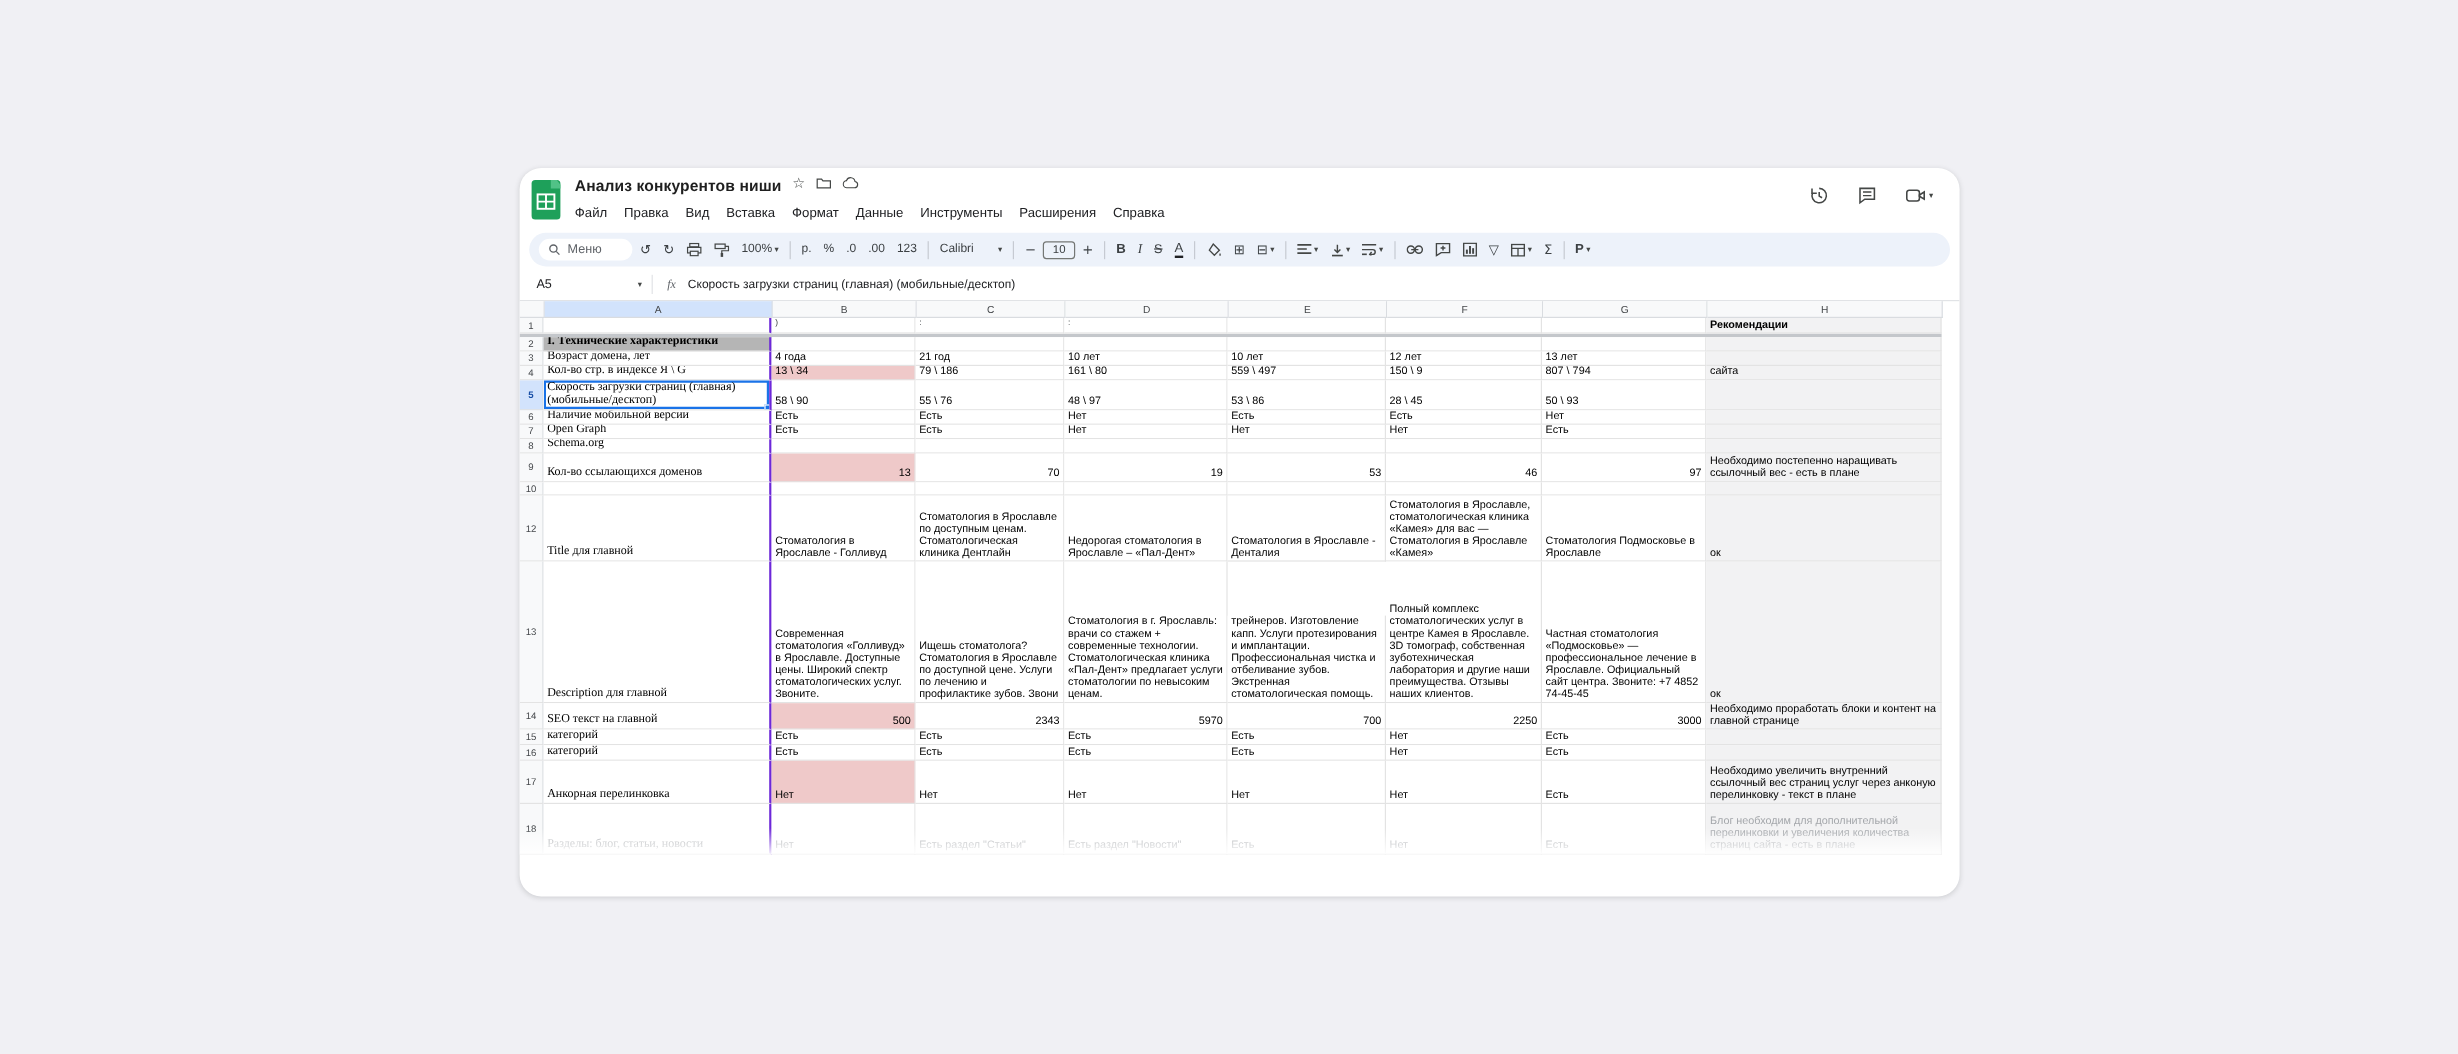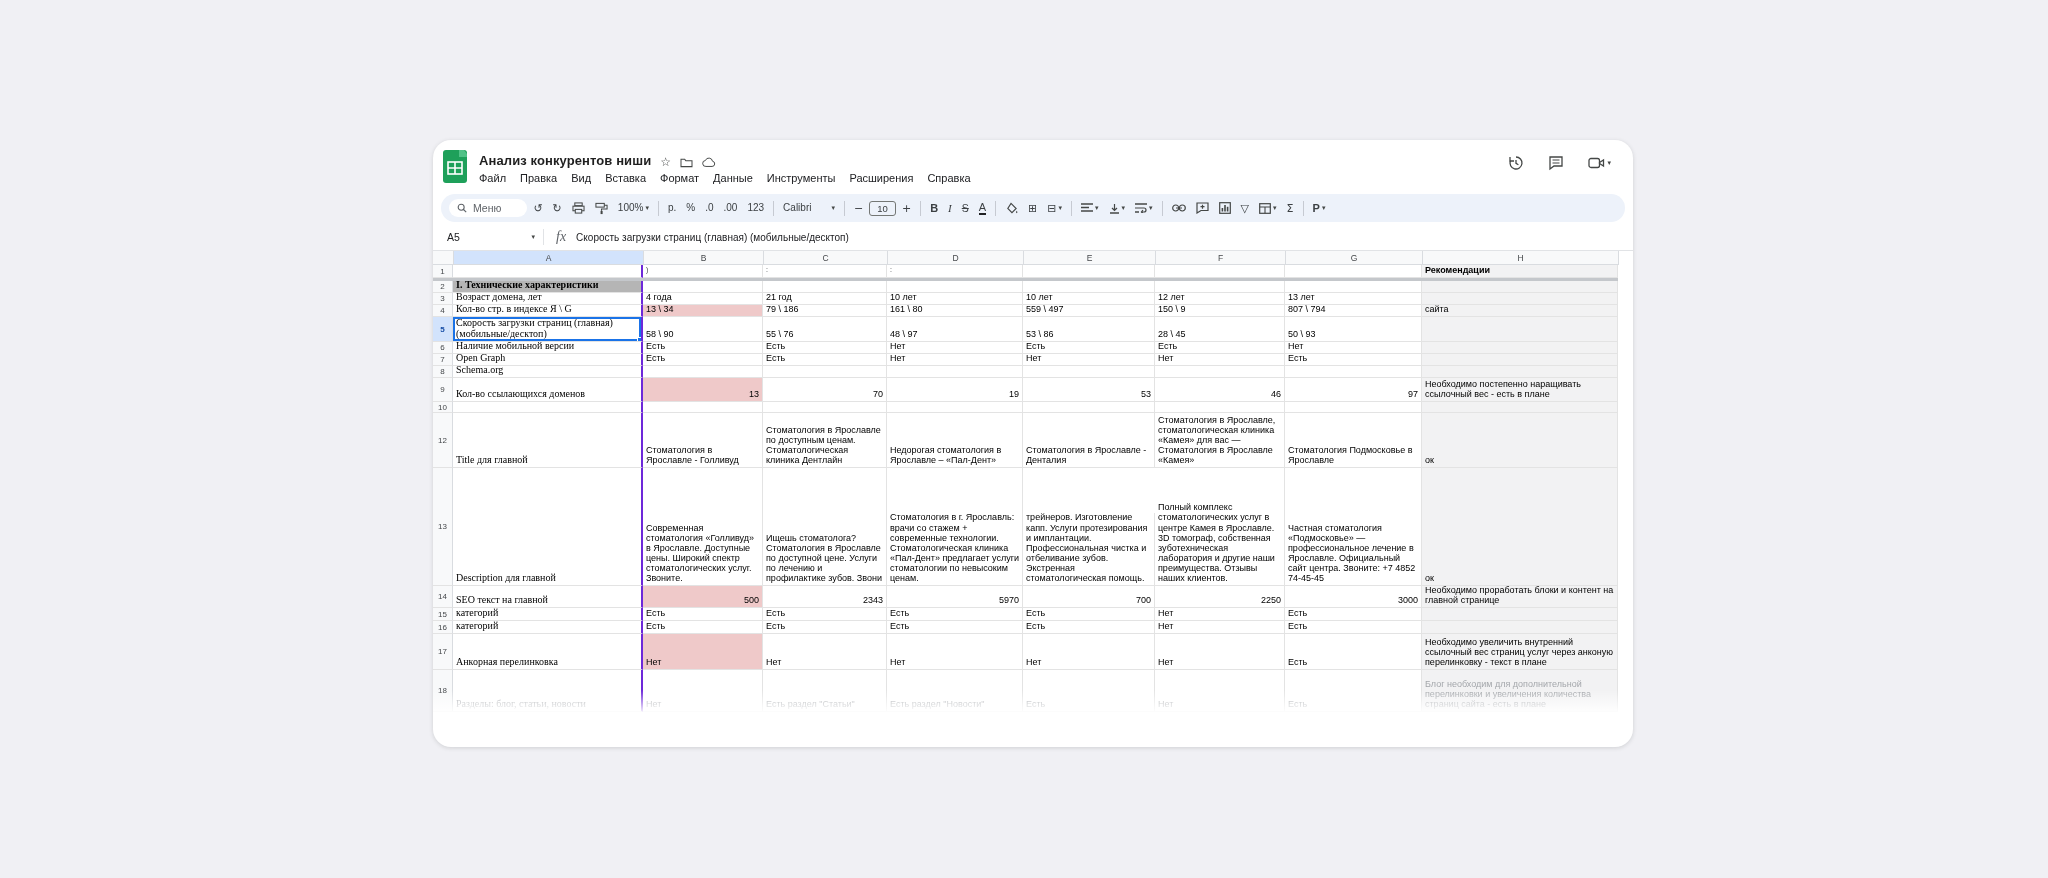--- a/index.html
+++ b/index.html
@@ -11,21 +11,21 @@
   }
   .window{
     position:absolute;left:433px;top:140px;width:1200px;height:607px;
     background:#fff;border-radius:18px;overflow:hidden;
     box-shadow:0 1px 4px rgba(60,64,67,.18);
   }
   
   .titlebar{position:relative;height:54px;}
   .logo{position:absolute;left:9px;top:9px;width:26px;height:35px;}
   .tb-main{margin-left:46px;padding-top:7px;}
-  .title-row{display:flex;align-items:flex-end;gap:9px;height:21px;}
+  .title-row{display:flex;align-items:flex-start;gap:9px;height:21px;}
   .doc-title{font-size:13px;font-weight:600;color:#1f1f1f;letter-spacing:.1px;}
   .t-ico{color:#444746;font-size:12px;line-height:1;display:flex;align-items:center;}
   .menu-row{display:flex;height:20px;align-items:center;margin-left:-7px;}
   .menu-item{font-size:11px;color:#202124;padding:2px 7px;border-radius:6px;cursor:default;}
   .top-icons{position:absolute;right:22px;top:15px;display:flex;align-items:center;gap:24px;color:#444746;}
   .top-icons .ico{display:flex;align-items:center;gap:2px;}
   
   .toolbar{
     margin:0 8px;height:28px;background:#edf2fa;border-radius:16px;
     display:flex;align-items:center;padding:0 8px;gap:2px;
@@ -39,21 +39,21 @@
   .size-box{border:1px solid #747775;border-radius:3px;padding:1px 7px;font-size:9.5px;background:#edf2fa;}
   .b-bold{font-weight:700;font-size:11px;}
   .b-italic{font-style:italic;font-family:"Liberation Serif",serif;font-size:11px;}
   .b-strike{text-decoration:line-through;font-size:10.5px;}
   .b-color{font-size:11px;border-bottom:2px solid #202124;padding-bottom:0;}
   svg.i{display:block;}
   
   .fbar{height:26px;display:flex;align-items:center;border-bottom:1px solid #e1e3e6;margin-top:2px;}
   .namebox{width:88px;display:flex;align-items:center;justify-content:space-between;padding:0 8px 0 14px;font-size:10.5px;color:#202124;}
   .fdiv{width:1px;height:16px;background:#e1e3e6;}
-  .fx{font-family:"Liberation Serif",serif;font-style:italic;color:#5f6368;font-size:14px;margin:0 10px 0 12px;}
+  .fx{font-family:"Liberation Serif",serif;font-style:italic;color:#5f6368;font-size:10px;margin:0 10px 0 12px;}
   .fvalue{font-size:10px;color:#202124;}
   
   .grid{position:relative;}
   .srow{display:flex;}
   .shead{height:14px;}
   .corner{width:20px;flex:none;background:#f8f9fa;border-right:1px solid #d9dce0;border-bottom:1px solid #d9dce0;}
   .colhead{flex:none;background:#f8f9fa;border-right:1px solid #d9dce0;border-bottom:1px solid #d9dce0;
     display:flex;align-items:center;justify-content:center;font-size:8.5px;color:#45484b;box-sizing:border-box;}
   .colhead.selhdr{background:#d2e3fc;}
   .gutter{width:20px;flex:none;background:#f8f9fa;border-right:1px solid #d9dce0;border-bottom:1px solid #e3e3e3;

